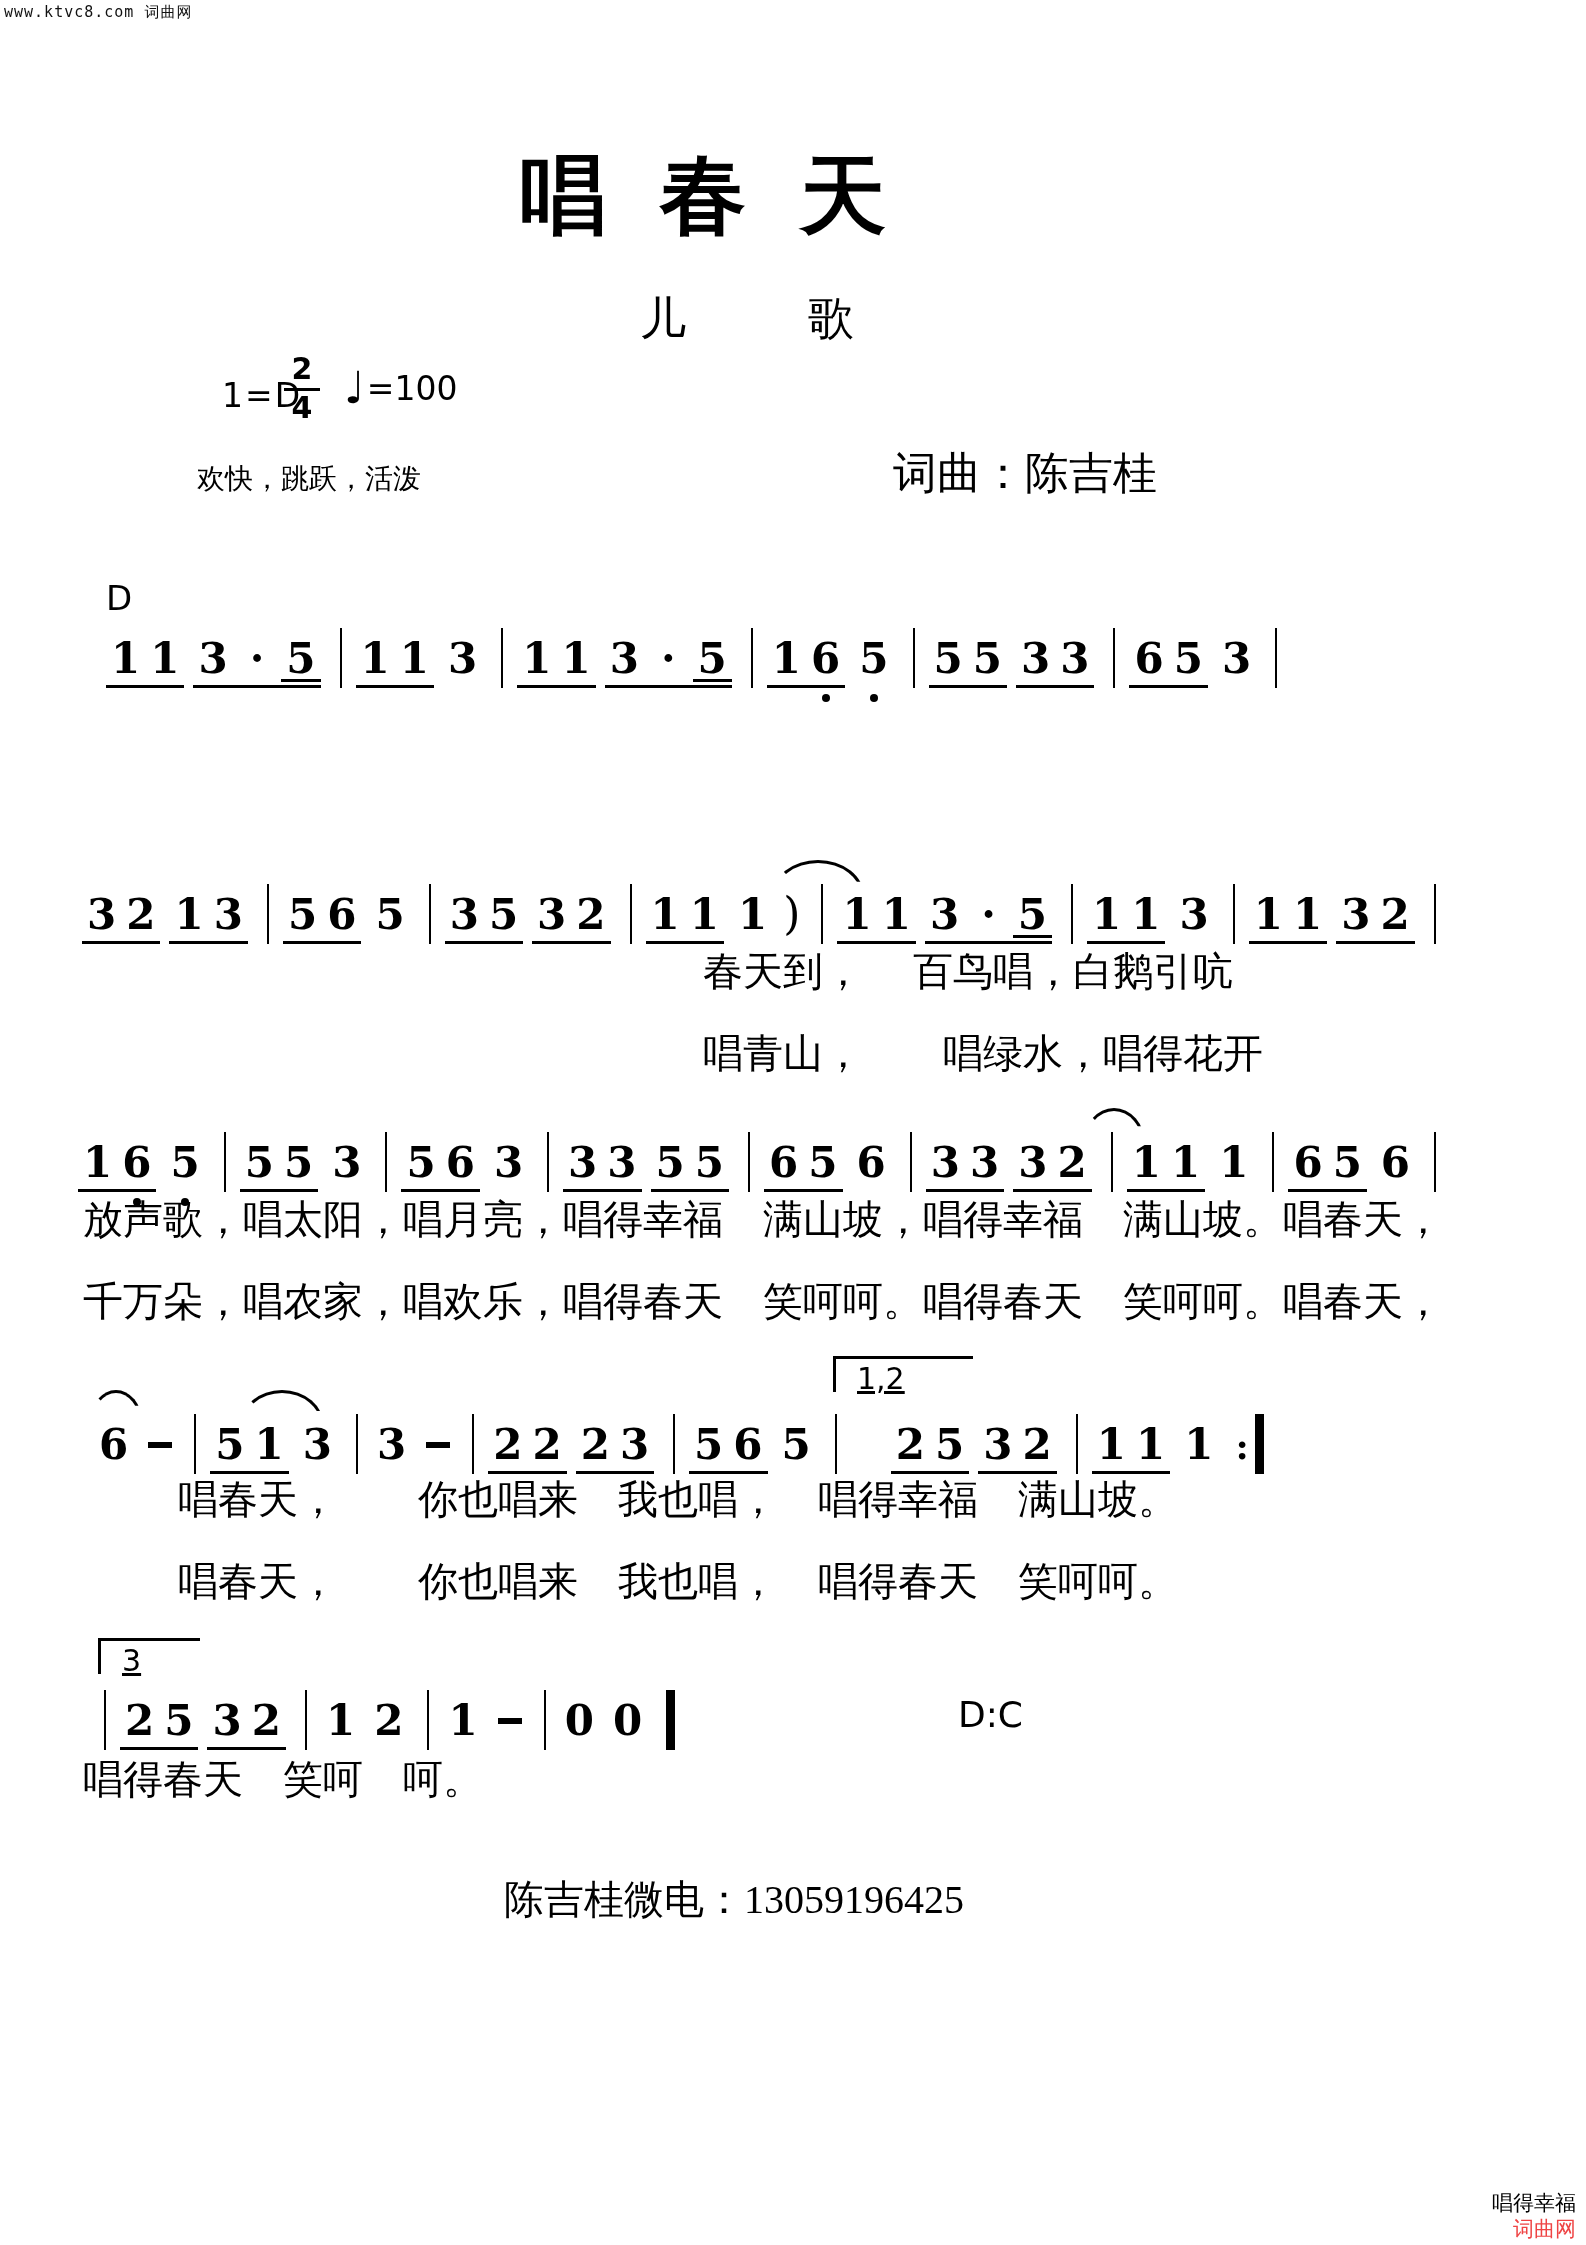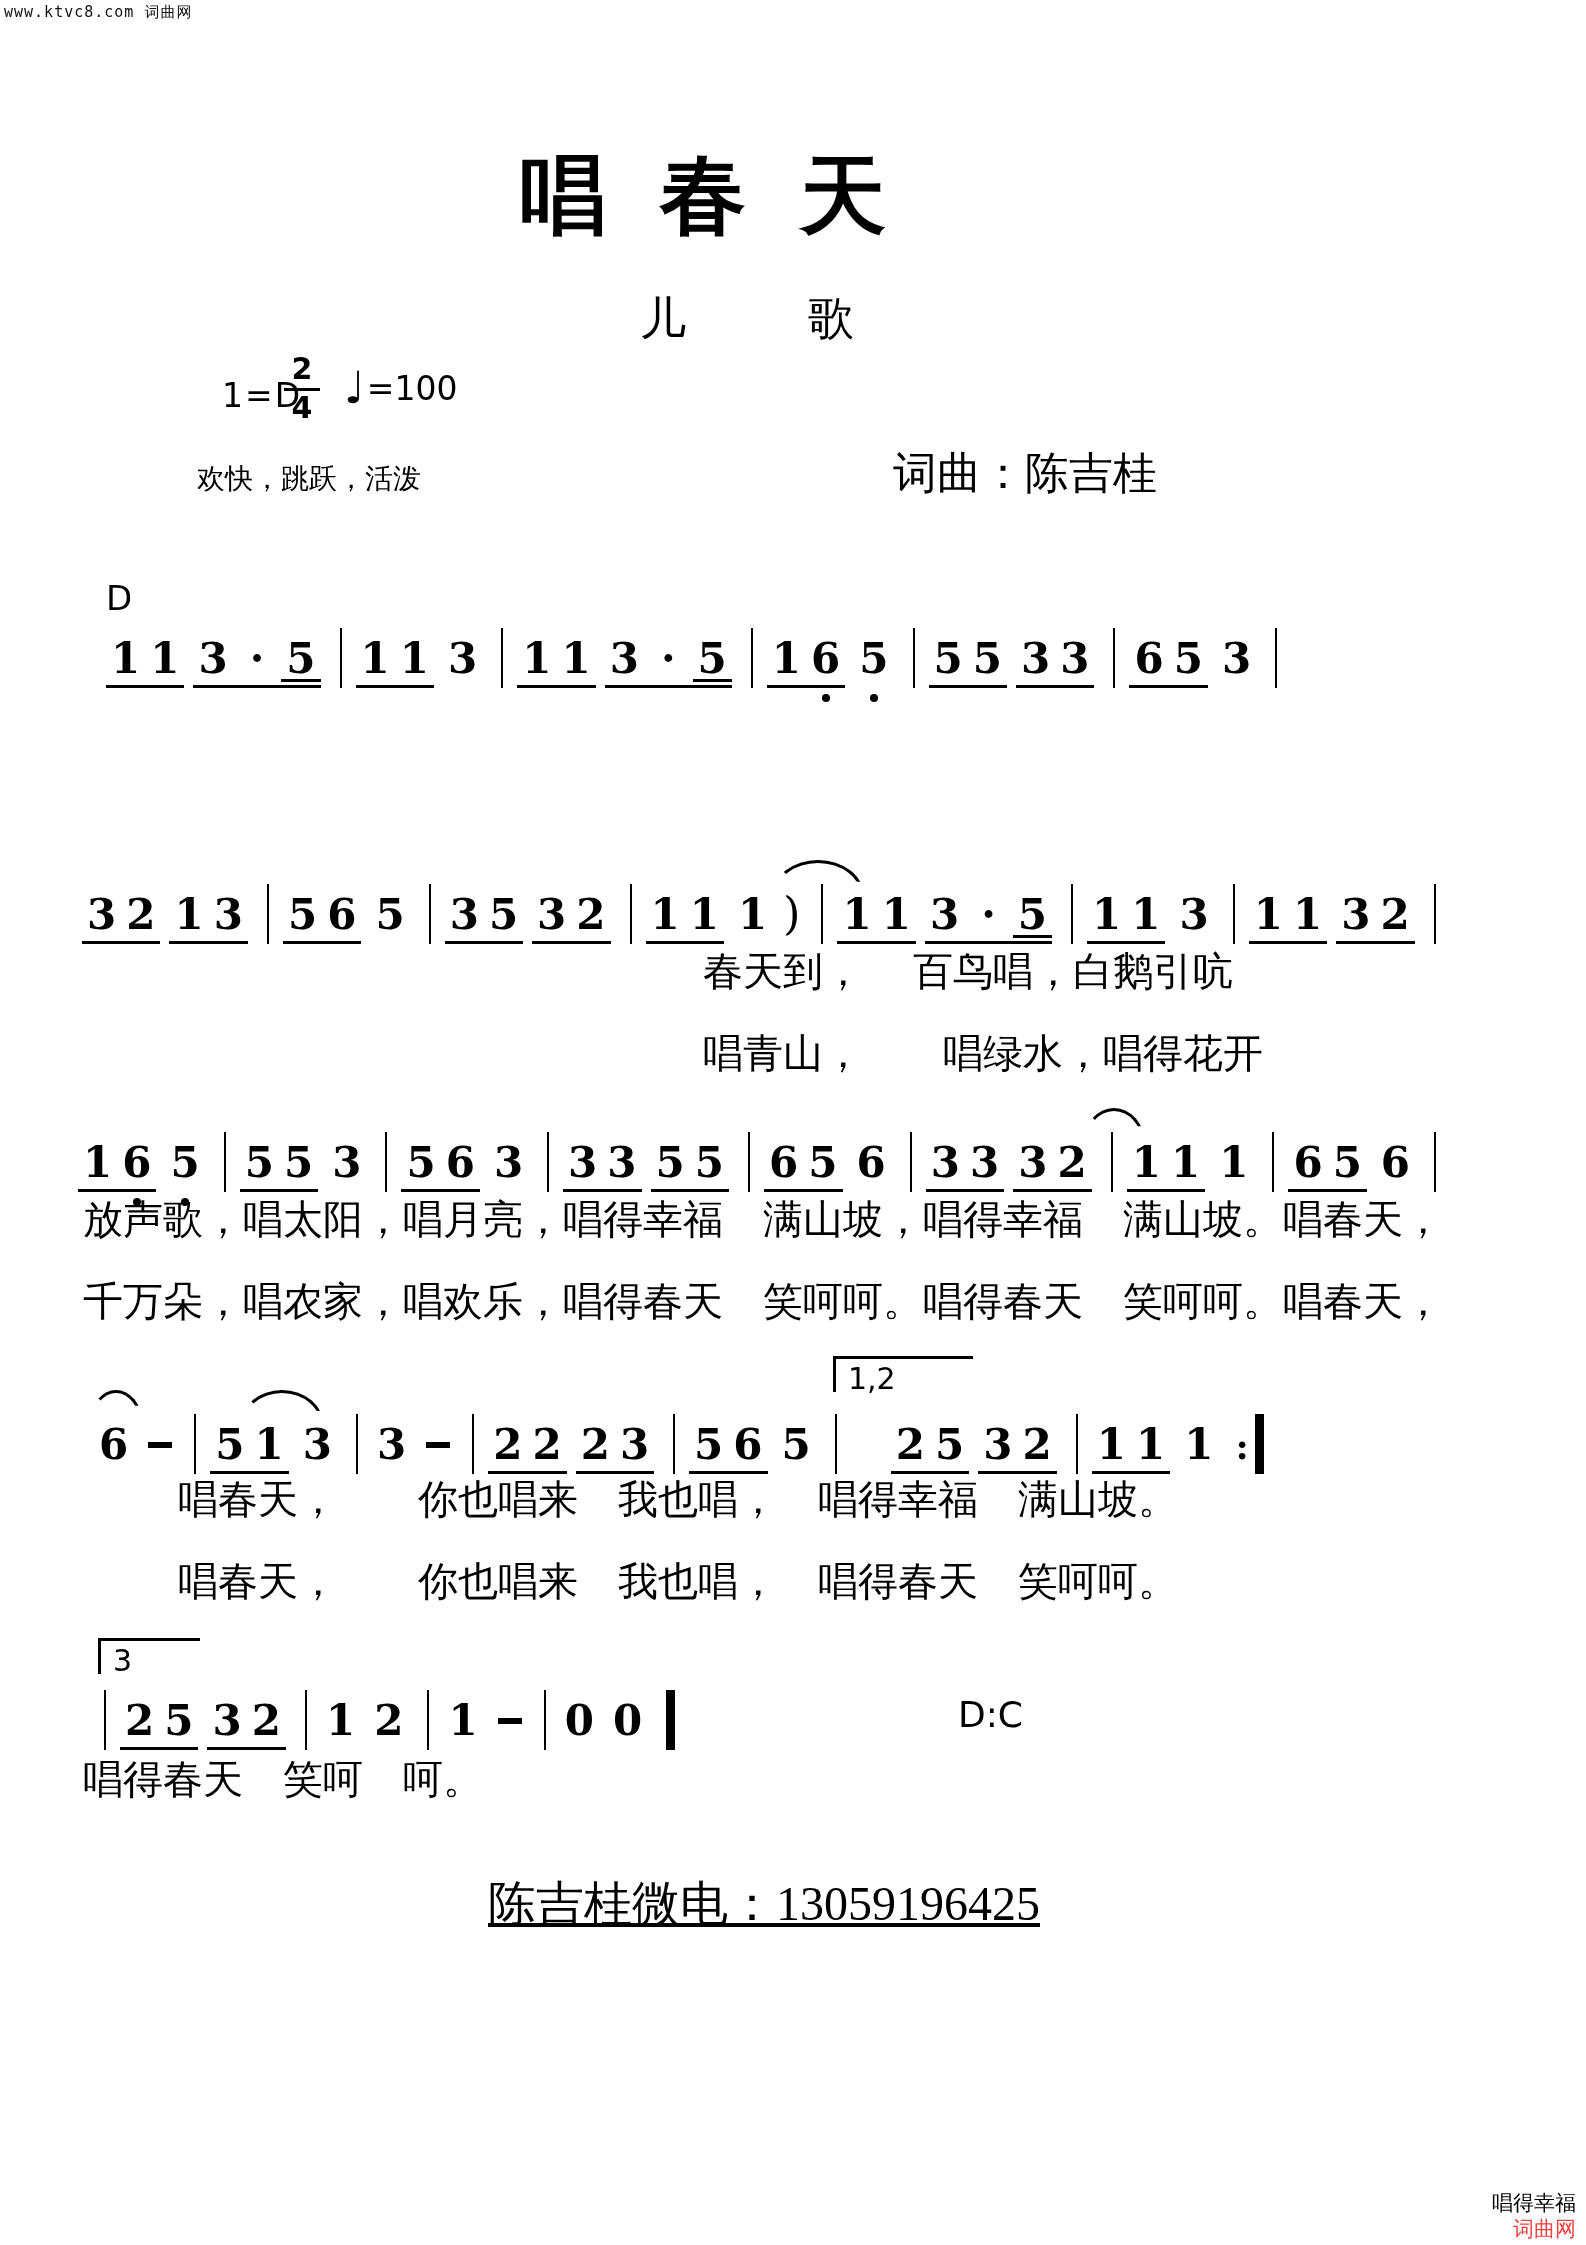--- a/index.html
+++ b/index.html
@@ -53,37 +53,37 @@
   
   .arc{position:absolute;border:3px solid transparent;border-top:3px solid #000;
        border-radius:50% 50% 0 0 / 100% 100% 0 0;}
   .arc-l2{left:772px;top:860px;width:86px;height:30px;}
   .arc-l3{left:1083px;top:1108px;width:56px;height:30px;}
   .arc-l4a{left:90px;top:1390px;width:46px;height:26px;}
   .arc-l4b{left:240px;top:1390px;width:78px;height:30px;}
 
   
   .volta{position:absolute;border-top:3px solid #000;border-left:3px solid #000;
-         height:36px;font:400 30px "DejaVu Sans",sans-serif;padding:2px 0 0 12px;
-         box-sizing:border-box;}
+         height:36px;font:400 30px "DejaVu Sans",sans-serif;padding:2px 0 0 21px;
+         box-sizing:border-box;text-decoration:underline;}
   .volta12{left:833px;top:1356px;width:140px;}
   .volta3{left:98px;top:1638px;width:102px;}
 
   
   .lyric{font-size:40px;letter-spacing:0;white-space:pre;}
   .lyr2a{left:703px;top:944px;}
   .lyr2b{left:703px;top:1026px;}
   .lyr3a{left:83px;top:1192px;}
   .lyr3b{left:83px;top:1274px;}
   .lyr4a{left:178px;top:1472px;}
   .lyr4b{left:178px;top:1554px;}
   .lyr5{left:83px;top:1752px;}
 
   .dacapo{left:958px;top:1694px;font:400 36px "DejaVu Sans",sans-serif;}
-  .contact{left:488px;top:1872px;font-size:48px;text-decoration:underline;}
+  .contact{left:504px;top:1872px;font-size:40px;}
 
   .source{right:10px;bottom:3px;text-align:right;font:400 21px "DejaVu Sans",sans-serif;line-height:1.25;}
   .source .site{display:block;}
 </style>
 </head>
 <body>
 
 <div class="abs wm">www.ktvc8.com 词曲网</div>
 
 <div class="abs title">唱 春 天</div>

